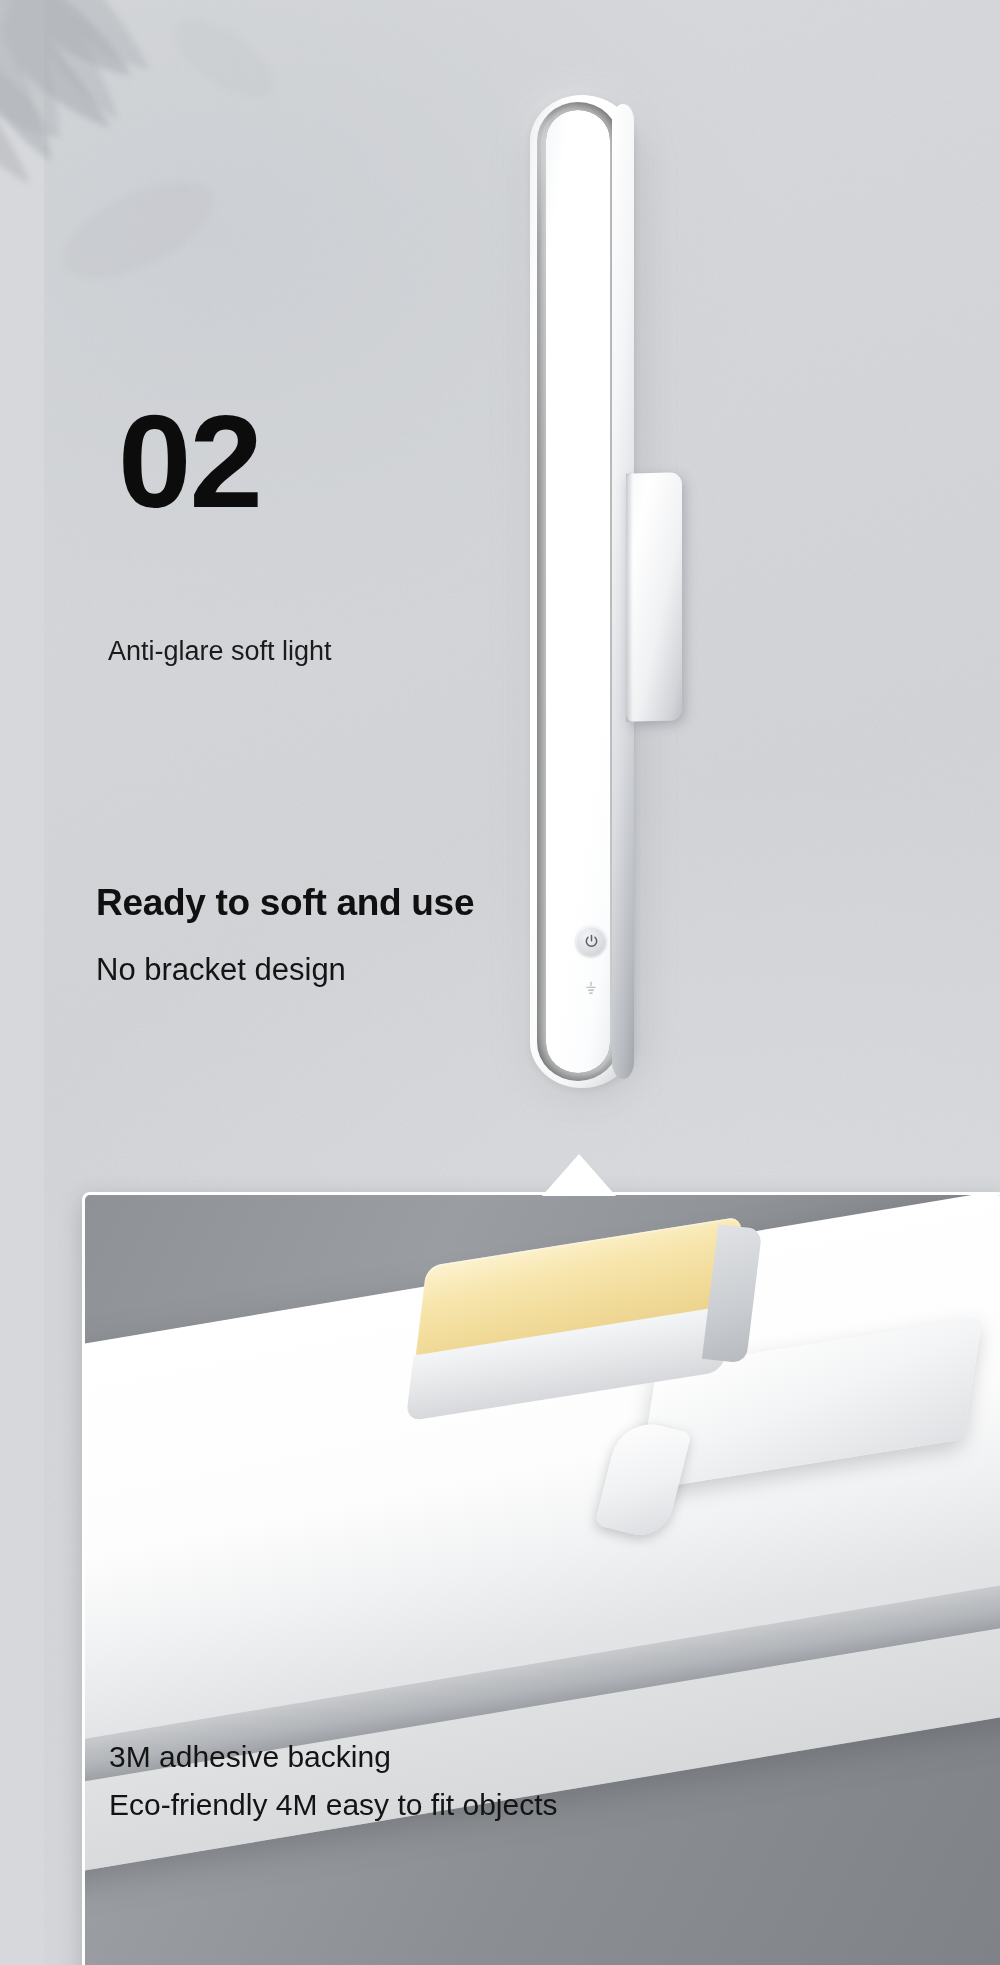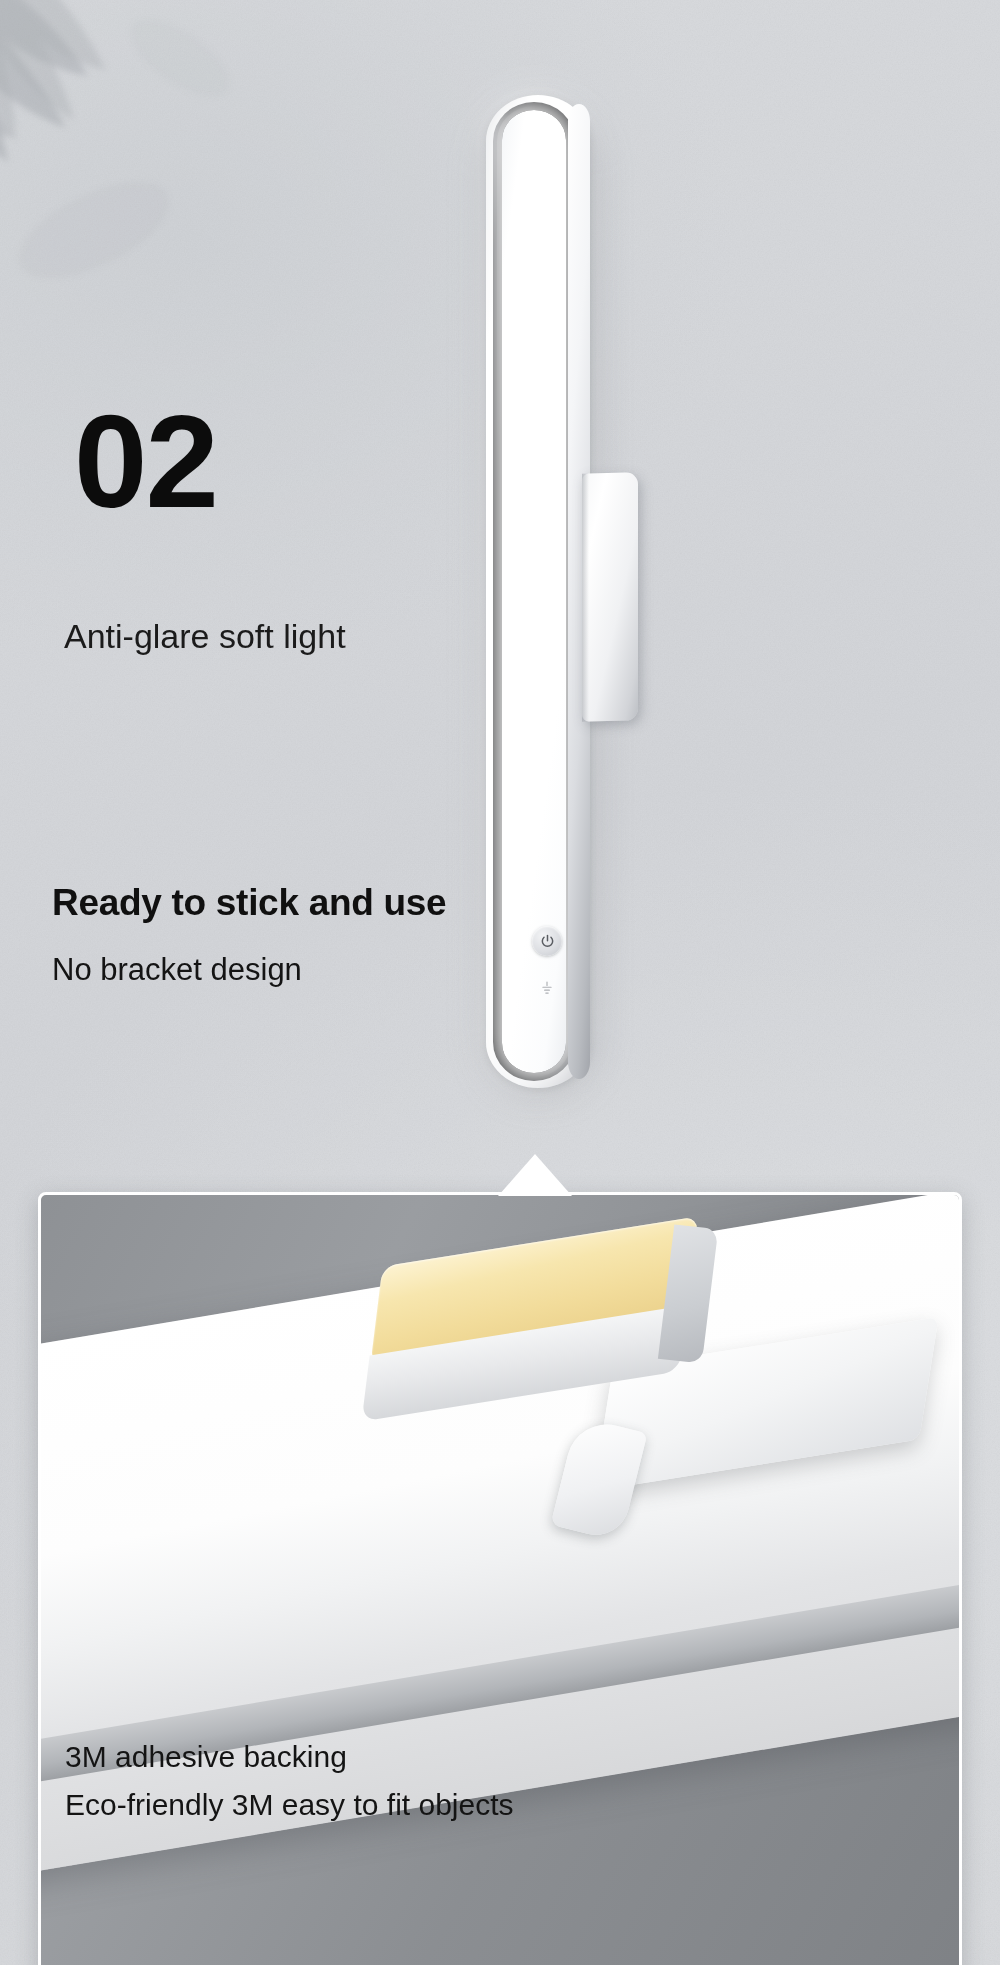--- a/index.html
+++ b/index.html
@@ -13,20 +13,21 @@
     -webkit-font-smoothing:antialiased;
   }
 
   
   #stage {
     position:absolute; inset:0;
     background:
       radial-gradient(ellipse 900px 700px at 18% 12%, #cfd2d6 0%, rgba(207,210,214,0) 62%),
       radial-gradient(ellipse 1200px 900px at 78% 72%, #dcdee1 0%, rgba(220,222,225,0) 70%),
       linear-gradient(160deg, #d9dbde 0%, #d3d5d9 45%, #d7d9dc 100%);
+    margin-left: 44px;
   }
   
   #grain {
     position:absolute; inset:0;
     opacity:.5;
     mix-blend-mode:multiply;
     pointer-events:none;
   }
 
   
@@ -43,22 +44,22 @@
 
   #num-02 {
     left:74px; top:396px;
     font-size:132px;
     font-weight:700;
     letter-spacing:-2px;
     line-height:1;
     color:#0c0c0c;
   }
   #sub-02 {
-    left:64px; top:617px;
-    font-size:34px;
+    left:64px; top:636px;
+    font-size:27px;
     font-weight:400;
     color:#1b1b1b;
   }
   #headline {
     left:52px; top:882px;
     font-size:37px;
     font-weight:700;
     color:#101010;
     letter-spacing:-.3px;
   }
@@ -283,21 +284,21 @@
                C166 174 142 150 122 122 C130 156 134 182 136 202 C112 178 92 142 78 100 Z" fill-opacity="0.42"></path>
       <ellipse cx="214" cy="300" rx="82" ry="36" fill-opacity="0.14" transform="rotate(-26 214 300)"></ellipse>
       <ellipse cx="300" cy="128" rx="58" ry="26" fill-opacity="0.10" transform="rotate(34 300 128)"></ellipse>
     </g>
   </svg>
 
   <div class="txt" id="num-02">02</div>
 
   <div class="txt" id="sub-02">Anti-glare soft light</div>
 
-  <div class="txt" id="headline">Ready to stick and use</div>
+  <div class="txt" id="headline">Ready to soft and use</div>
 
   <div class="txt bullet" id="b1">No bracket design</div>
 
 
 
   <div id="lamp-wrap">
     <div id="lamp-shadow"></div>
     <div id="lamp-body"></div>
     <div id="lamp-frame"></div>
     <div id="lamp-led"></div>
@@ -333,16 +334,16 @@
     <div id="cap">
       <div id="cap-top"></div>
       <div id="cap-front"></div>
       <div id="cap-side"></div>
     </div>
 
     <div id="clip"></div>
 
     <div class="cap-txt" id="cap1">3M adhesive backing</div>
 
-    <div class="cap-txt" id="cap2">Eco-friendly 3M easy to fit objects</div>
+    <div class="cap-txt" id="cap2">Eco-friendly 4M easy to fit objects</div>
   </div>
 
 </div>
 
 </body></html>

